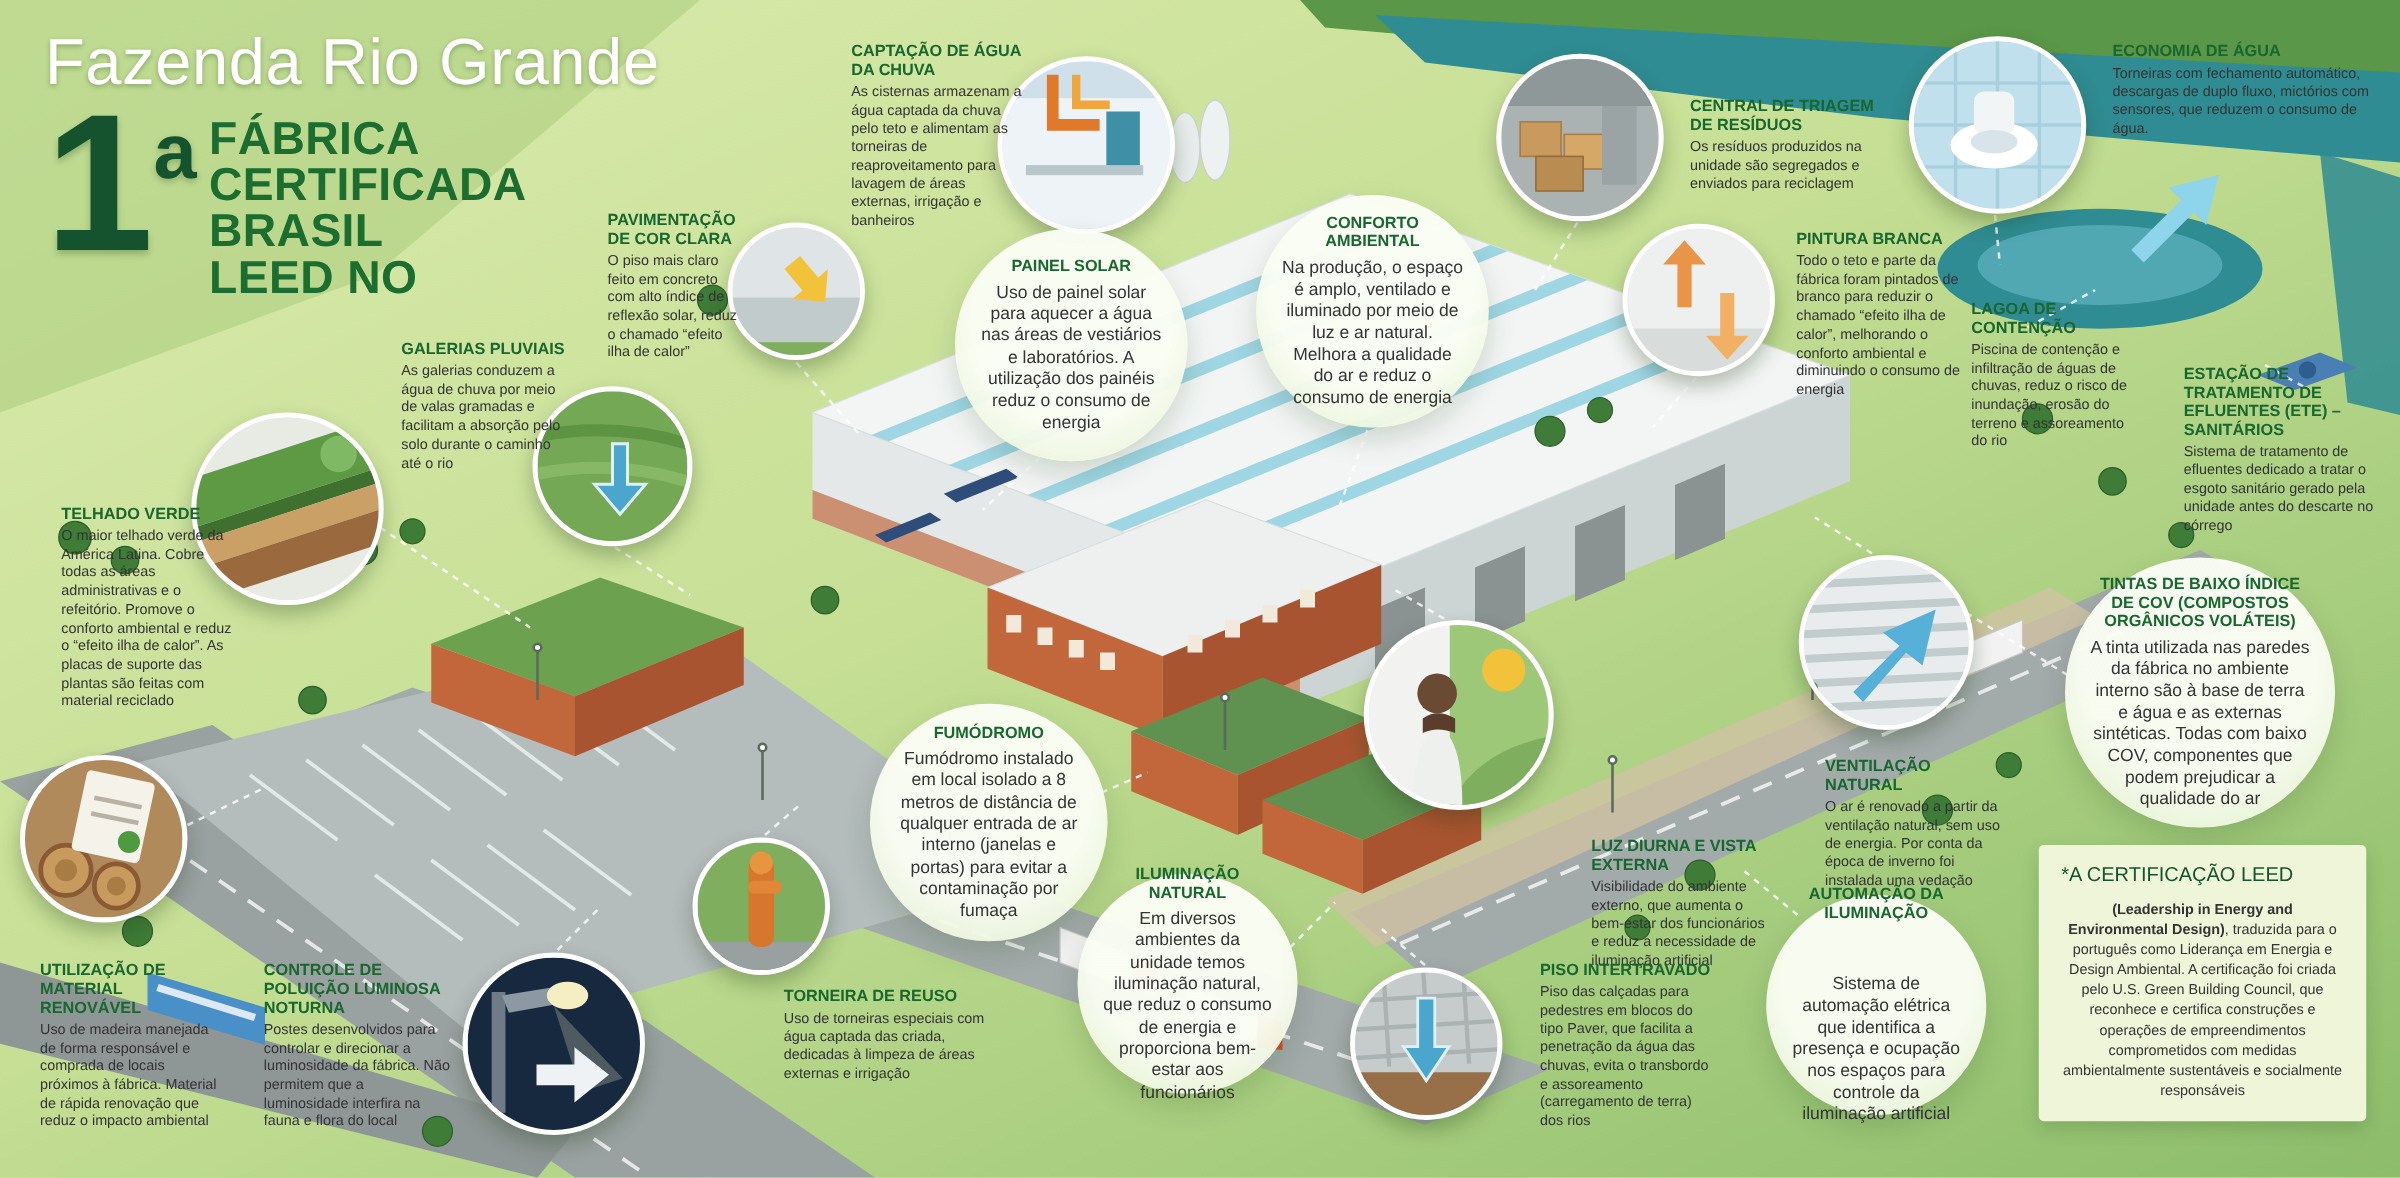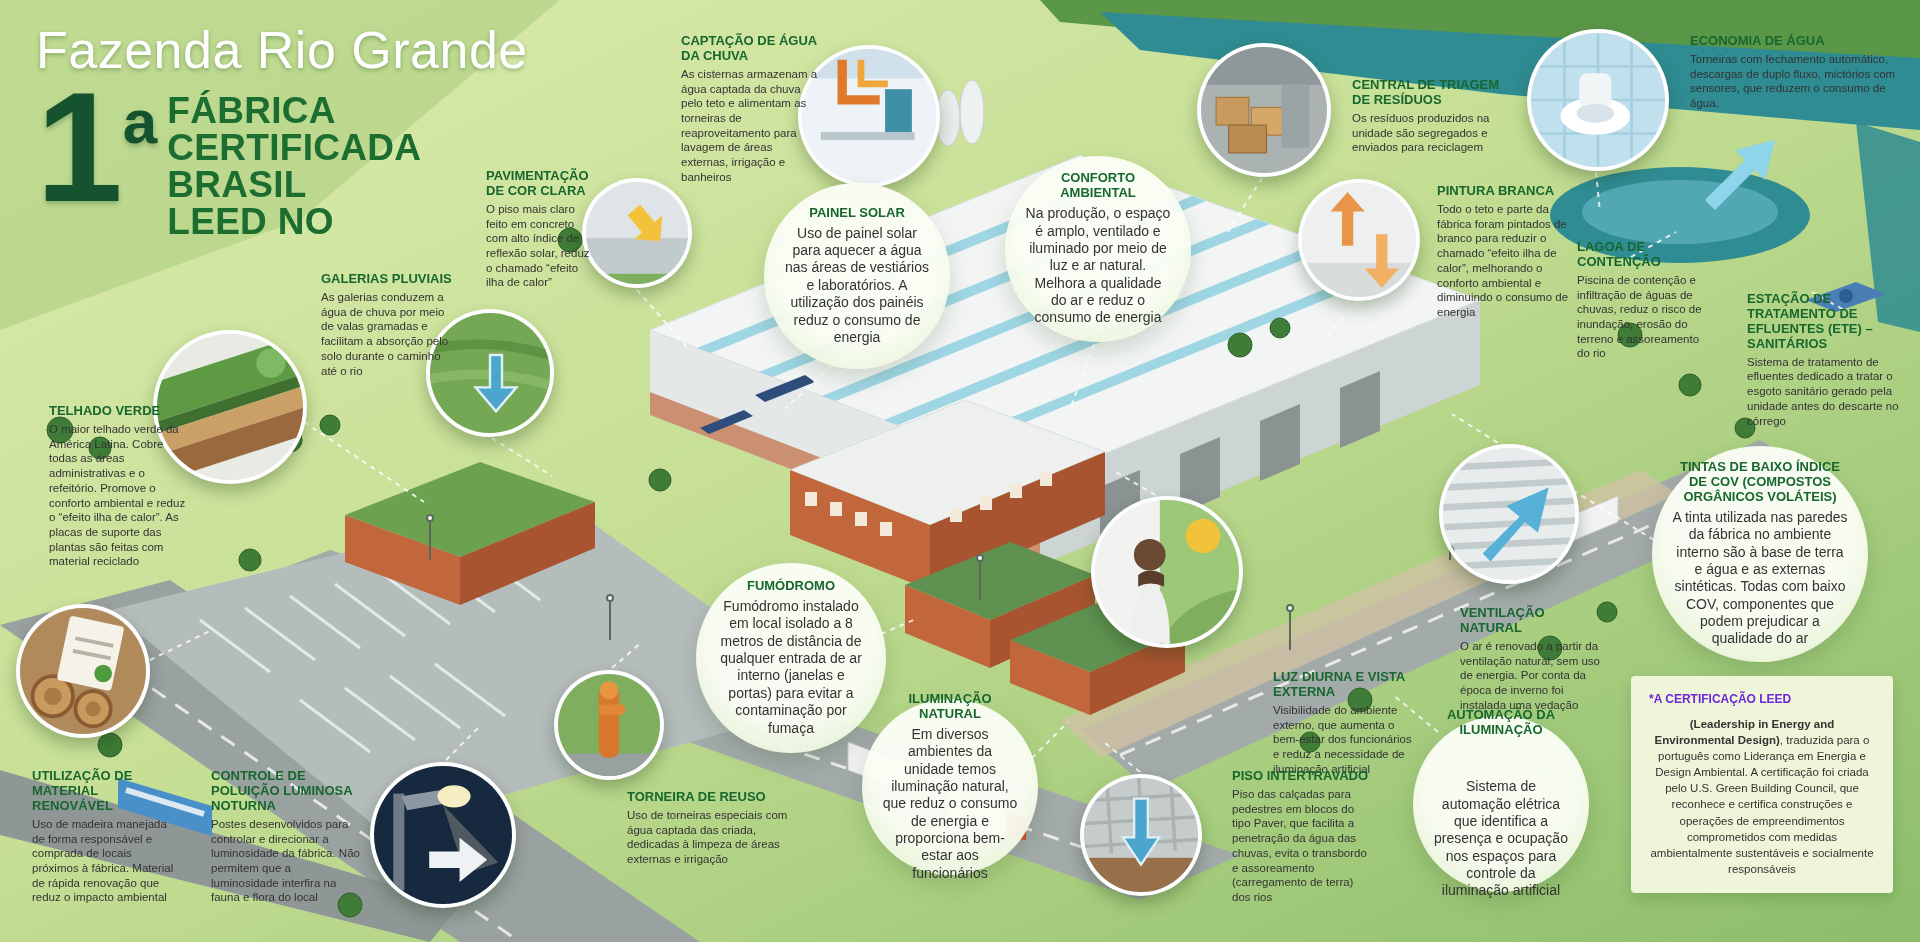--- a/index.html
+++ b/index.html
@@ -50,21 +50,21 @@
     border:4px solid rgba(255,255,255,.95); overflow:hidden;
     box-shadow:0 8px 16px rgba(30,60,20,.3); background:#dfe5e6;
   }
   .photo svg { display:block; width:100%; height:100%; }
 
   
   .leed-box {
     position:absolute; z-index:6; background:#eff5d8; border-radius:4px;
     padding:16px 18px; box-shadow:0 6px 14px rgba(40,80,30,.2);
   }
-  .leed-box h3 { font-size:12px; font-weight:bold; color:#6d28d9; margin-bottom:10px; }
+  .leed-box h3 { font-size:16px; font-weight:normal; color:#14532d; margin-bottom:10px; }
   .leed-box p  { font-size:11.5px; color:#333333; line-height:1.4;text-align:center; }
   .leed-box .lead { font-weight:bold; }
 </style>
 </head>
 <body>
 
 <svg class="scene" viewBox="0 0 1920 942">
   <defs>
     <linearGradient id="bg" x1="0" y1="0" x2="1" y2="1">
       <stop offset="0" stop-color="#dcebae"></stop>

